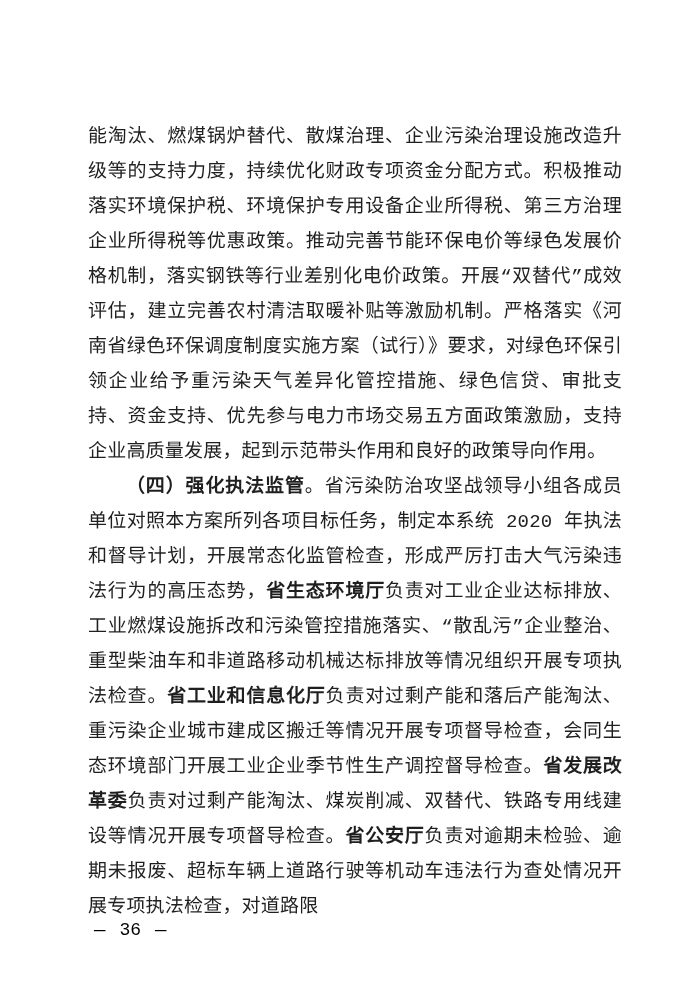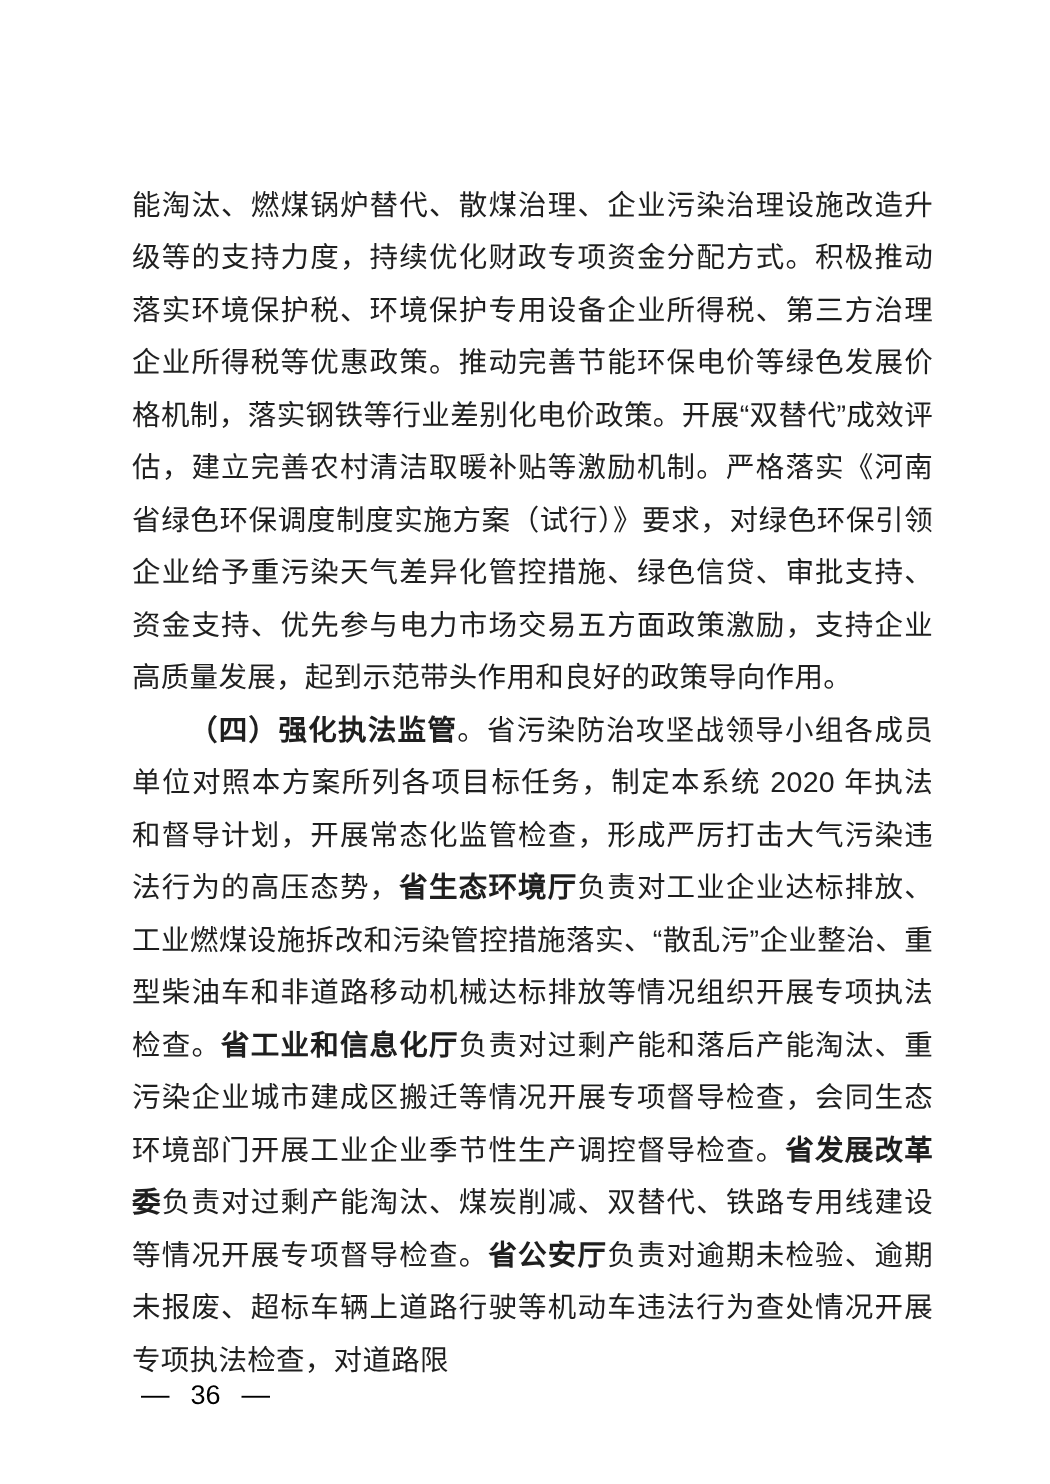--- a/index.html
+++ b/index.html
@@ -6,21 +6,21 @@
     margin: 0;
     padding: 0;
     background: #ffffff;
   }
   .page {
     position: relative;
     width: 700px;
     height: 989px;
     background: #ffffff;
     overflow: hidden;
-    font-family: Liberation Sans, sans-serif;
+    font-family: Liberation Mono, monospace;
     color: #1f1f1f;
   }
   .text-block {
     position: absolute;
     left: 88px;
     top: 120px;
     width: 534px;
     font-size: 19px;
     line-height: 35px;
     text-align: justify;

